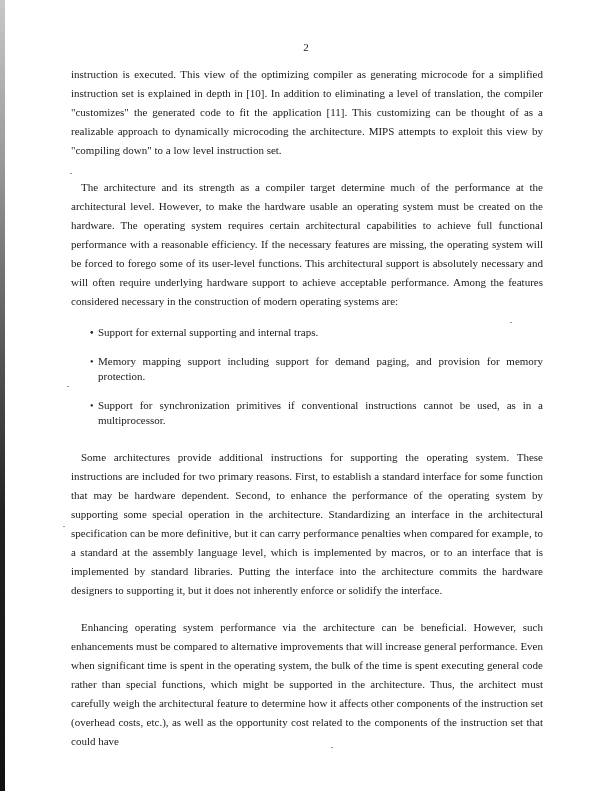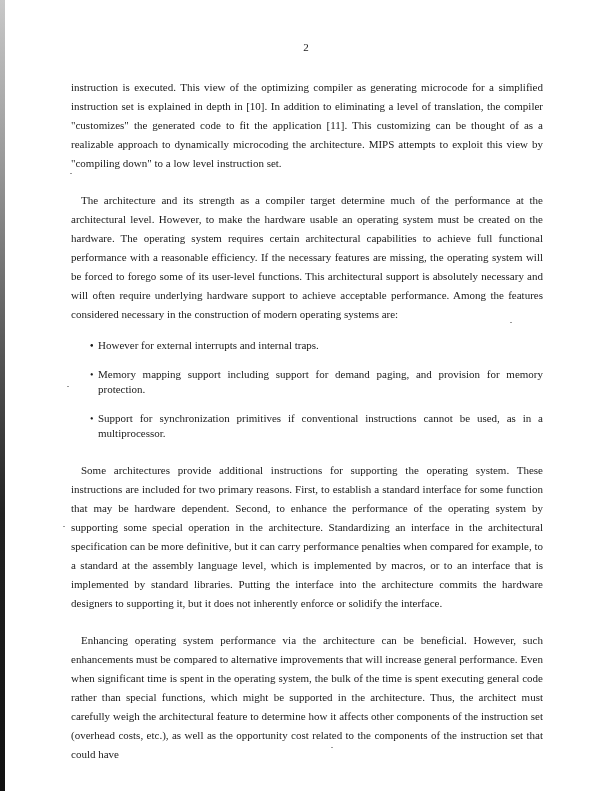--- a/index.html
+++ b/index.html
@@ -27,21 +27,21 @@
     position: absolute;
     top: 41px;
     left: 0;
     width: 612px;
     text-align: center;
     font-size: 11px;
   }
   .content {
     position: absolute;
     left: 71px;
-    top: 78px;
+    top: 65px;
     width: 472px;
     font-size: 11px;
     line-height: 19px;
     font-family: Liberation Serif, serif;
   }
   p {
     margin: 0;
     text-align: justify;
     text-align-last: left;
   }
@@ -91,21 +91,21 @@
   <div class="gap-para"></div>
 
   <p class="para">The architecture and its strength as a compiler target determine much of the performance at the architectural level. However, to make the hardware usable an operating system must be created on the hardware. The operating system requires certain architectural capabilities to achieve full functional performance with a reasonable efficiency. If the necessary features are missing, the operating system will be forced to forego some of its user-level functions. This architectural support is absolutely necessary and will often require underlying hardware support to achieve acceptable performance.  Among the features considered necessary in the construction of modern operating systems are:</p>
 
   <ul class="bullets">
     <li>
       <span class="bullet">•</span>
     </li>
     <li>
       <span class="bullet">•</span>
-      <span>However for external interrupts and internal traps.</span>
+      <span>Support for external supporting and internal traps.</span>
     </li>
     <li>
       <span class="bullet">•</span>
       <span>Memory mapping support including support for demand paging, and provision for memory protection.</span>
     </li>
     <li>
       <span class="bullet">•</span>
       <span>Support for synchronization primitives if conventional instructions cannot be used, as in a multiprocessor.</span>
     </li>
   </ul>

